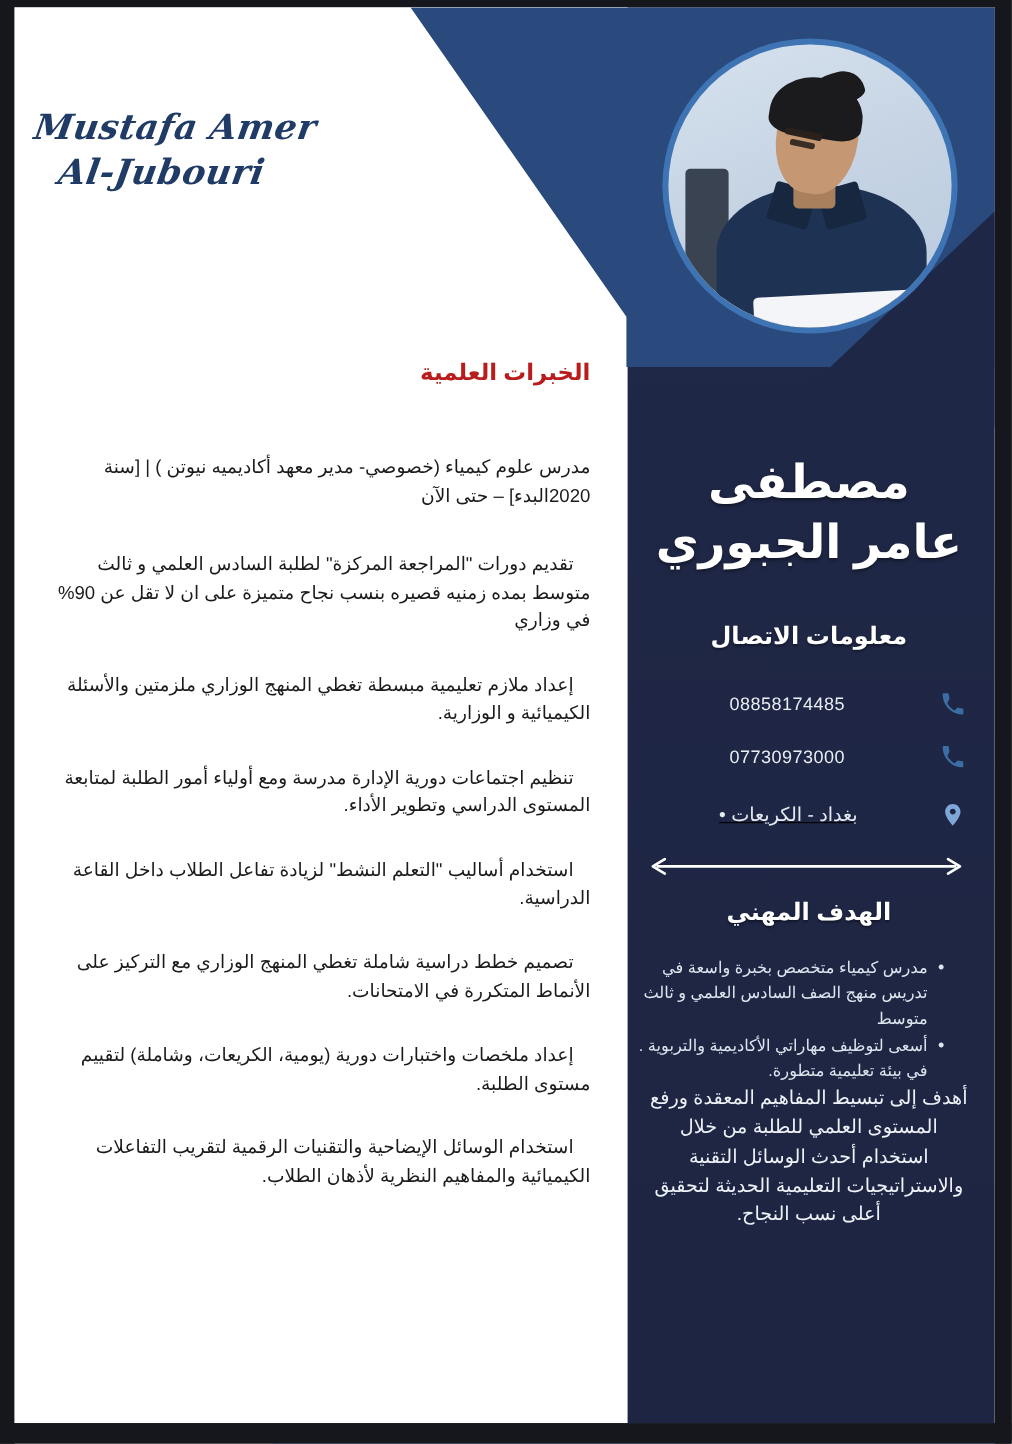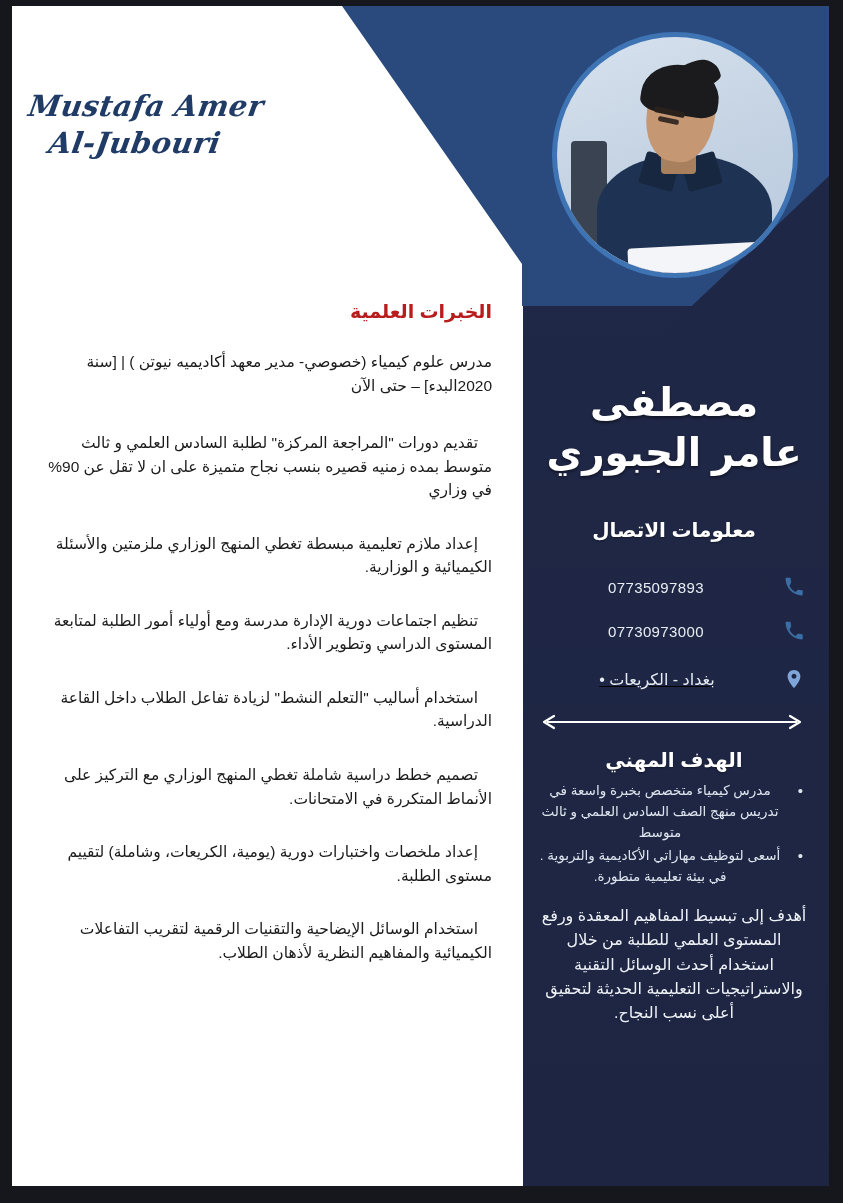--- a/index.html
+++ b/index.html
@@ -345,27 +345,27 @@
     font-weight: 700;
     font-size: 20px;
     letter-spacing: .5px;
     text-shadow: 0 1px 2px rgba(0,0,0,.4);
   }
   #objective-bullets {
     position: absolute;
     right: 24px;
     top: 774px;
     width: 258px;
-    margin: 0;
+    margin: 16px;
     padding: 0 16px 0 0;
     list-style: none;
     color: #dfe5ee;
     font-size: 13.5px;
     line-height: 1.56;
-    text-align: center;
+    text-align: right;
   }
   #objective-bullets li {
     position: relative;
     margin-bottom: 2px;
   }
   #objective-bullets li::before {
     content: "\2022";
     position: absolute;
     right: -14px;
     top: -1px;
@@ -404,20 +404,21 @@
     padding: 0;
     list-style: none;
   }
   #exp-list li {
     color: #1b1b1b;
     font-size: 15.5px;
     line-height: 1.52;
     text-align: right;
     margin-bottom: 30px;
     text-indent: 14px;
+    margin-top: 28px;
   }
   #exp-list li.first { margin-bottom: 34px; text-indent: 0; }
 
   
   #bottom-band {
     position: absolute;
     left: 0;
     bottom: 0;
     width: 843px;
     height: 17px;
@@ -464,21 +465,21 @@
     </div>
 
     <div id="contact-title">معلومات الاتصال</div>
 
     <div class="contact-row" id="phone-row-1">
       <span class="contact-icon">
         <svg width="20" height="20" viewBox="0 0 24 24" aria-hidden="true">
           <path fill="#3a6ea5" d="M6.6 10.8c1.6 3.1 4.2 5.7 7.3 7.3l2.4-2.4c.3-.3.8-.4 1.2-.3 1.2.4 2.5.6 3.9.6.6 0 1.1.5 1.1 1.1V21c0 .6-.5 1.1-1.1 1.1C10.9 22.1 1.9 13.1 1.9 1.9 1.9 1.3 2.4.8 3 .8h3.9c.6 0 1.1.5 1.1 1.1 0 1.3.2 2.6.6 3.9.1.4 0 .8-.3 1.2L6.6 10.8z"></path>
         </svg>
       </span>
-      <span class="contact-value">07735097893</span>
+      <span class="contact-value">08858174485</span>
     </div>
 
     <div class="contact-row" id="phone-row-2">
       <span class="contact-icon">
         <svg width="20" height="20" viewBox="0 0 24 24" aria-hidden="true">
           <path fill="#3a6ea5" d="M6.6 10.8c1.6 3.1 4.2 5.7 7.3 7.3l2.4-2.4c.3-.3.8-.4 1.2-.3 1.2.4 2.5.6 3.9.6.6 0 1.1.5 1.1 1.1V21c0 .6-.5 1.1-1.1 1.1C10.9 22.1 1.9 13.1 1.9 1.9 1.9 1.3 2.4.8 3 .8h3.9c.6 0 1.1.5 1.1 1.1 0 1.3.2 2.6.6 3.9.1.4 0 .8-.3 1.2L6.6 10.8z"></path>
         </svg>
       </span>
       <span class="contact-value">07730973000</span>
     </div>

